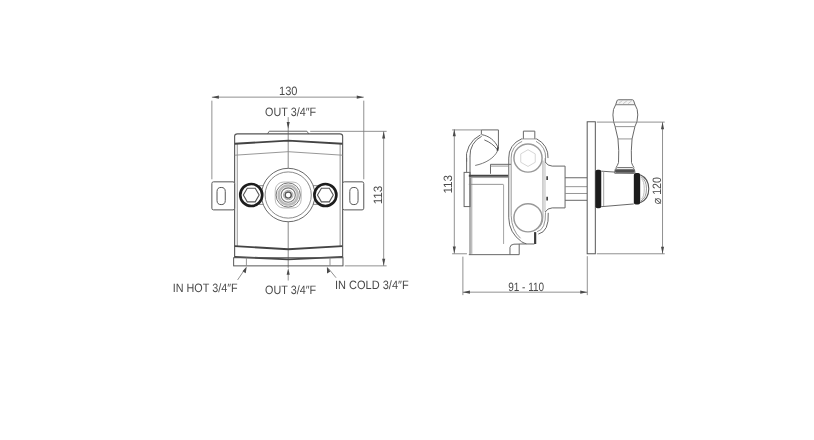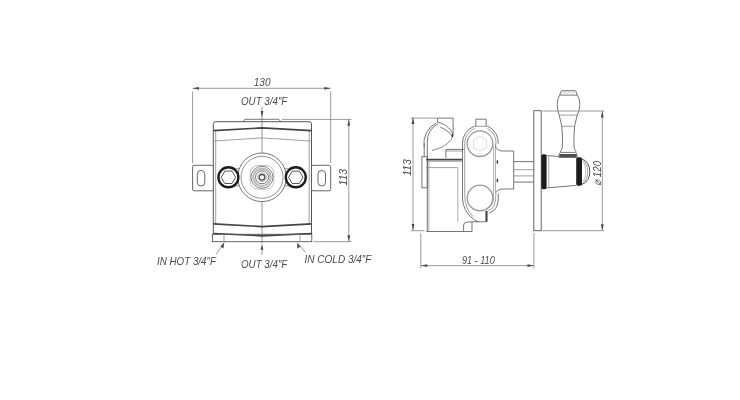--- a/index.html
+++ b/index.html
@@ -1,16 +1,16 @@
 <!DOCTYPE html>
 <html><head>
 <meta charset="utf-8">
 <style>
   html,body{margin:0;padding:0;background:#ffffff;}
-  .wrap{width:740px;height:304px;position:relative;background:#fff;font-style:italic;}
+  .wrap{width:740px;height:304px;position:relative;background:#fff;}
   text{font-family:"Liberation Sans",sans-serif;fill:#4a4a4a;}
   svg{will-change:transform;}
 </style>
 </head>
 <body>
 <div class="wrap">
 <svg width="740" height="400" viewBox="0 0 740 400" xmlns="http://www.w3.org/2000/svg">
 <rect x="0" y="0" width="740" height="400" fill="#ffffff"></rect>
 
 <g stroke-linecap="butt" fill="none">

